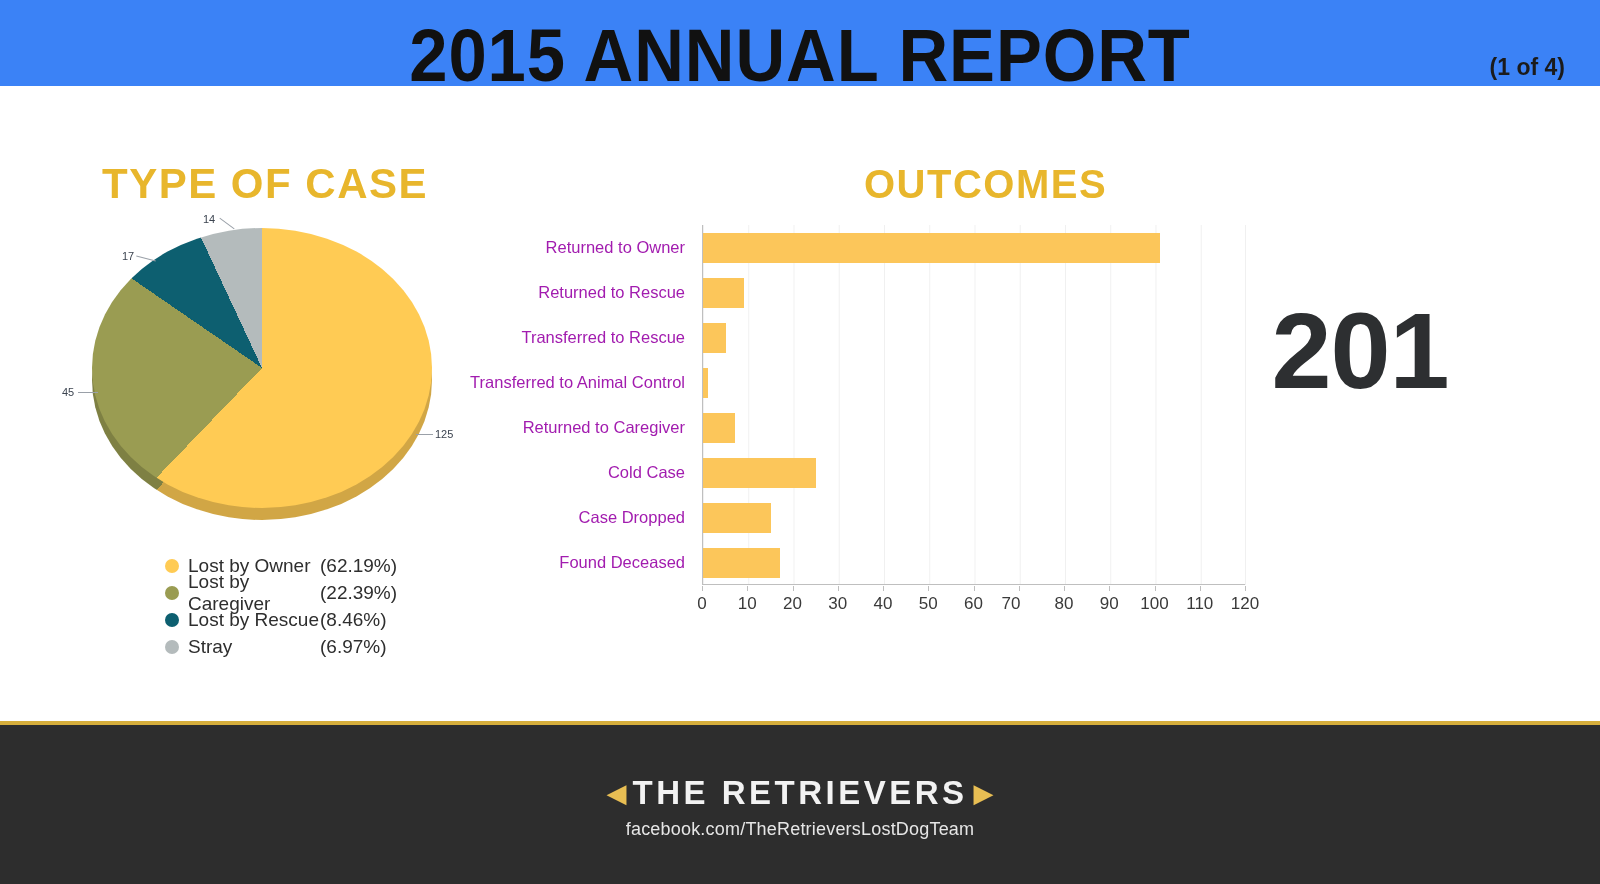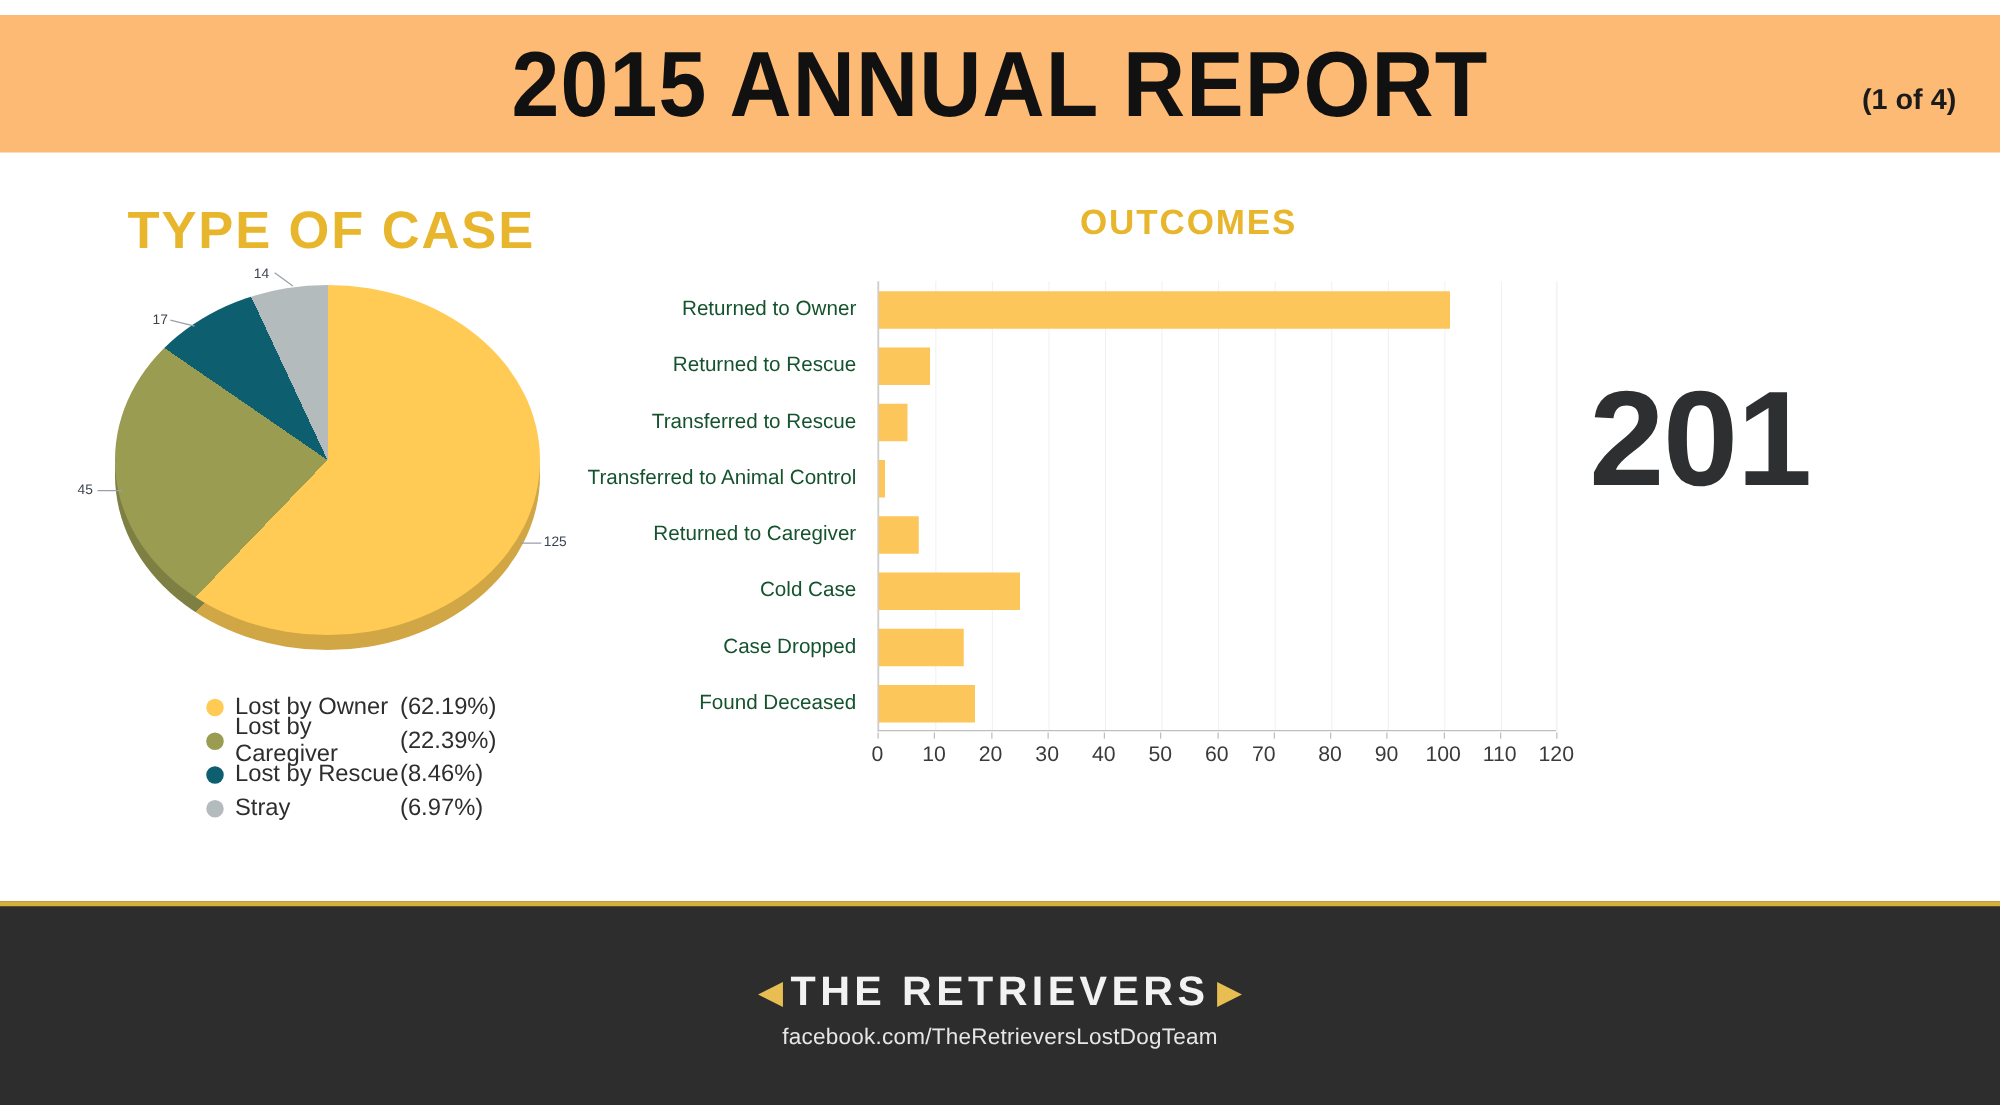--- a/index.html
+++ b/index.html
@@ -7,22 +7,22 @@
   html,body { width:1600px; height:884px; }
   body {
     background:#ffffff;
     font-family:"Liberation Sans", sans-serif;
     overflow:hidden;
     position:relative;
   }
 
   
   #header {
-    position:absolute; left:0; top:12px; width:1600px; height:110px;
-    background:#fdba74;
+    position:absolute; left:0; top:0; width:1600px; height:86px;
+    background:#3b82f6;
   }
   #header-title {
     position:absolute; left:0; top:0; width:1600px; height:110px;
     display:flex; align-items:center; justify-content:center;
     font-family:"Liberation Sans Narrow","Liberation Sans",sans-serif;
     font-weight:bold;
     font-size:74px;
     letter-spacing:1px;
     color:#111111;
     transform:scaleX(0.93);
@@ -37,21 +37,21 @@
 
   
   .section-title {
     position:absolute;
     font-weight:bold;
     color:#E8B62C;
     letter-spacing:1.5px;
     white-space:nowrap;
   }
   #pie-title { left:102px; top:160px; font-size:42px; }
-  #bar-title { left:864px; top:162px; font-size:28px; }
+  #bar-title { left:864px; top:162px; font-size:40px; }
 
   
   #pie-wrap { position:absolute; left:60px; top:210px; width:420px; height:330px; }
   .pie-shadow {
     position:absolute; left:32px; top:30px; width:340px; height:280px;
     border-radius:50%;
     background:
       conic-gradient(from 0deg,
         #D9A63C 0deg 224deg,
         #7E8044 224deg 304.6deg,
@@ -91,21 +91,21 @@
     margin-right:9px; flex:none;
   }
   .legend-name { width:132px; }
   .legend-pct  { width:58px; text-align:right; }
 
   
   #bar-wrap { position:absolute; left:455px; top:225px; width:800px; height:400px; }
   #bar-cats { position:absolute; left:0; top:0; width:240px; }
   .bar-cat {
     height:45px; display:flex; align-items:center; justify-content:flex-end;
-    font-size:16.5px; color:#14532d; padding-right:10px;
+    font-size:16.5px; color:#a21caf; padding-right:10px;
     white-space:nowrap;
   }
   #plot {
     position:absolute; left:247px; top:0; width:543px; height:360px;
     border-left:1.4px solid #bfbfbf;
     border-bottom:1.4px solid #bfbfbf;
     background-image:
       linear-gradient(to right, #f0f0f0 1px, transparent 1px);
     background-size:45.25px 100%;
     background-position:0 0;

